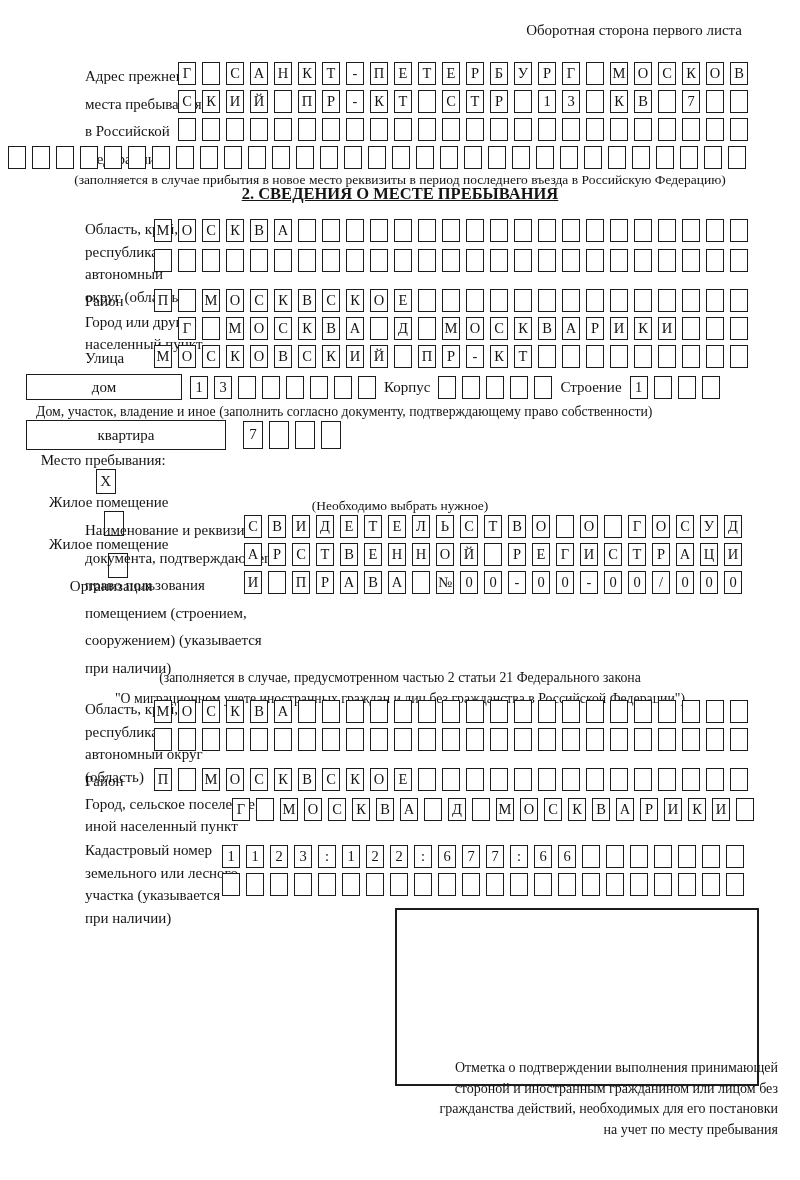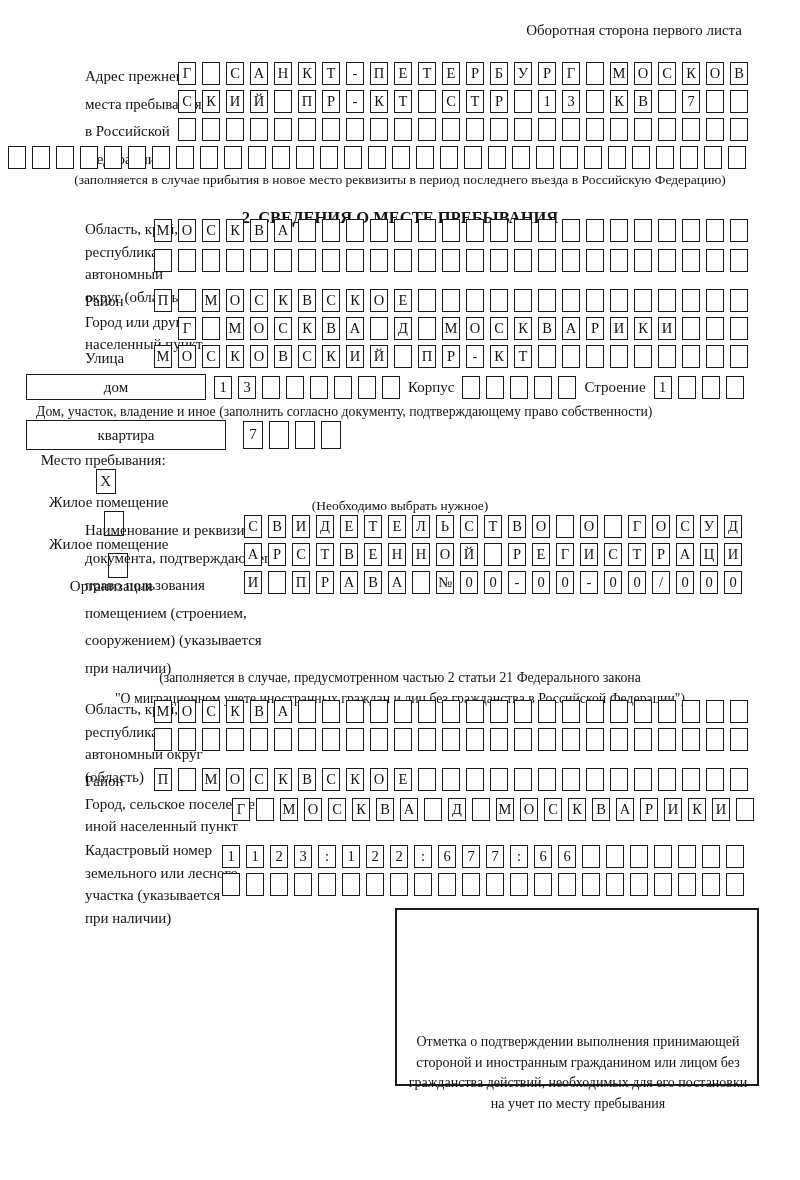--- a/index.html
+++ b/index.html
@@ -141,21 +141,21 @@
       <span class="cell"></span>
       <span class="cell"></span>
       <span class="cell"></span>
       <span class="cell"></span>
       <span class="cell"></span>
       <span class="cell"></span>
       <span class="cell"></span>
     </div>
   <div class="abs note center" style="top:172px;">(заполняется в случае прибытия в новое место реквизиты в период последнего въезда в Российскую Федерацию)</div>
 
-  <div class="abs title center" style="top:208px;">2. СВЕДЕНИЯ О МЕСТЕ ПРЕБЫВАНИЯ</div>
+  <div class="abs title center" style="top:184px;text-decoration:underline;">2. СВЕДЕНИЯ О МЕСТЕ ПРЕБЫВАНИЯ</div>
 
   <div class="abs lbl" style="left:63px;top:218px;">Область, край,
 республика,
 автономный
 округ (область)</div>
   <div class="cellrow" style="left:154px;top:219px;">
       <span class="cell">М</span>
       <span class="cell">О</span>
       <span class="cell">С</span>
       <span class="cell">К</span>
@@ -290,21 +290,21 @@
       <span class="cell"></span>
       <span class="cell"></span>
       <span class="cell"></span>
       <span class="cell"></span>
       <span class="cell"></span>
       <span class="cell"></span>
       <span class="cell"></span>
     </div>
 
   <div class="row" style="left:26px;top:374px;gap:8px;">
-    <span class="widebox" style="width:180px;height:26px;">
+    <span class="widebox" style="width:156px;height:26px;">
       <span>дом</span>
     </span>
     <span class="cellgroup">
         <span class="cell">1</span>
         <span class="cell">3</span>
         <span class="cell"></span>
         <span class="cell"></span>
         <span class="cell"></span>
         <span class="cell"></span>
         <span class="cell"></span>
@@ -598,18 +598,18 @@
       <span class="cell"></span>
       <span class="cell"></span>
       <span class="cell"></span>
       <span class="cell"></span>
       <span class="cell"></span>
       <span class="cell"></span>
       <span class="cell"></span>
     </div>
 
   <div class="abs stampbox" style="left:395px;top:908px;width:360px;height:174px;"></div>
-  <div class="abs note" style="left:378px;top:1032px;width:400px;text-align:center;line-height:20.5px;font-size:14px;">Отметка о подтверждении выполнения принимающей
+  <div class="abs note" style="left:378px;top:1058px;width:400px;text-align:right;line-height:20.5px;font-size:14px;">Отметка о подтверждении выполнения принимающей
 стороной и иностранным гражданином или лицом без
 гражданства действий, необходимых для его постановки
 на учет по месту пребывания</div>
 
 </div>
 
 </body></html>

